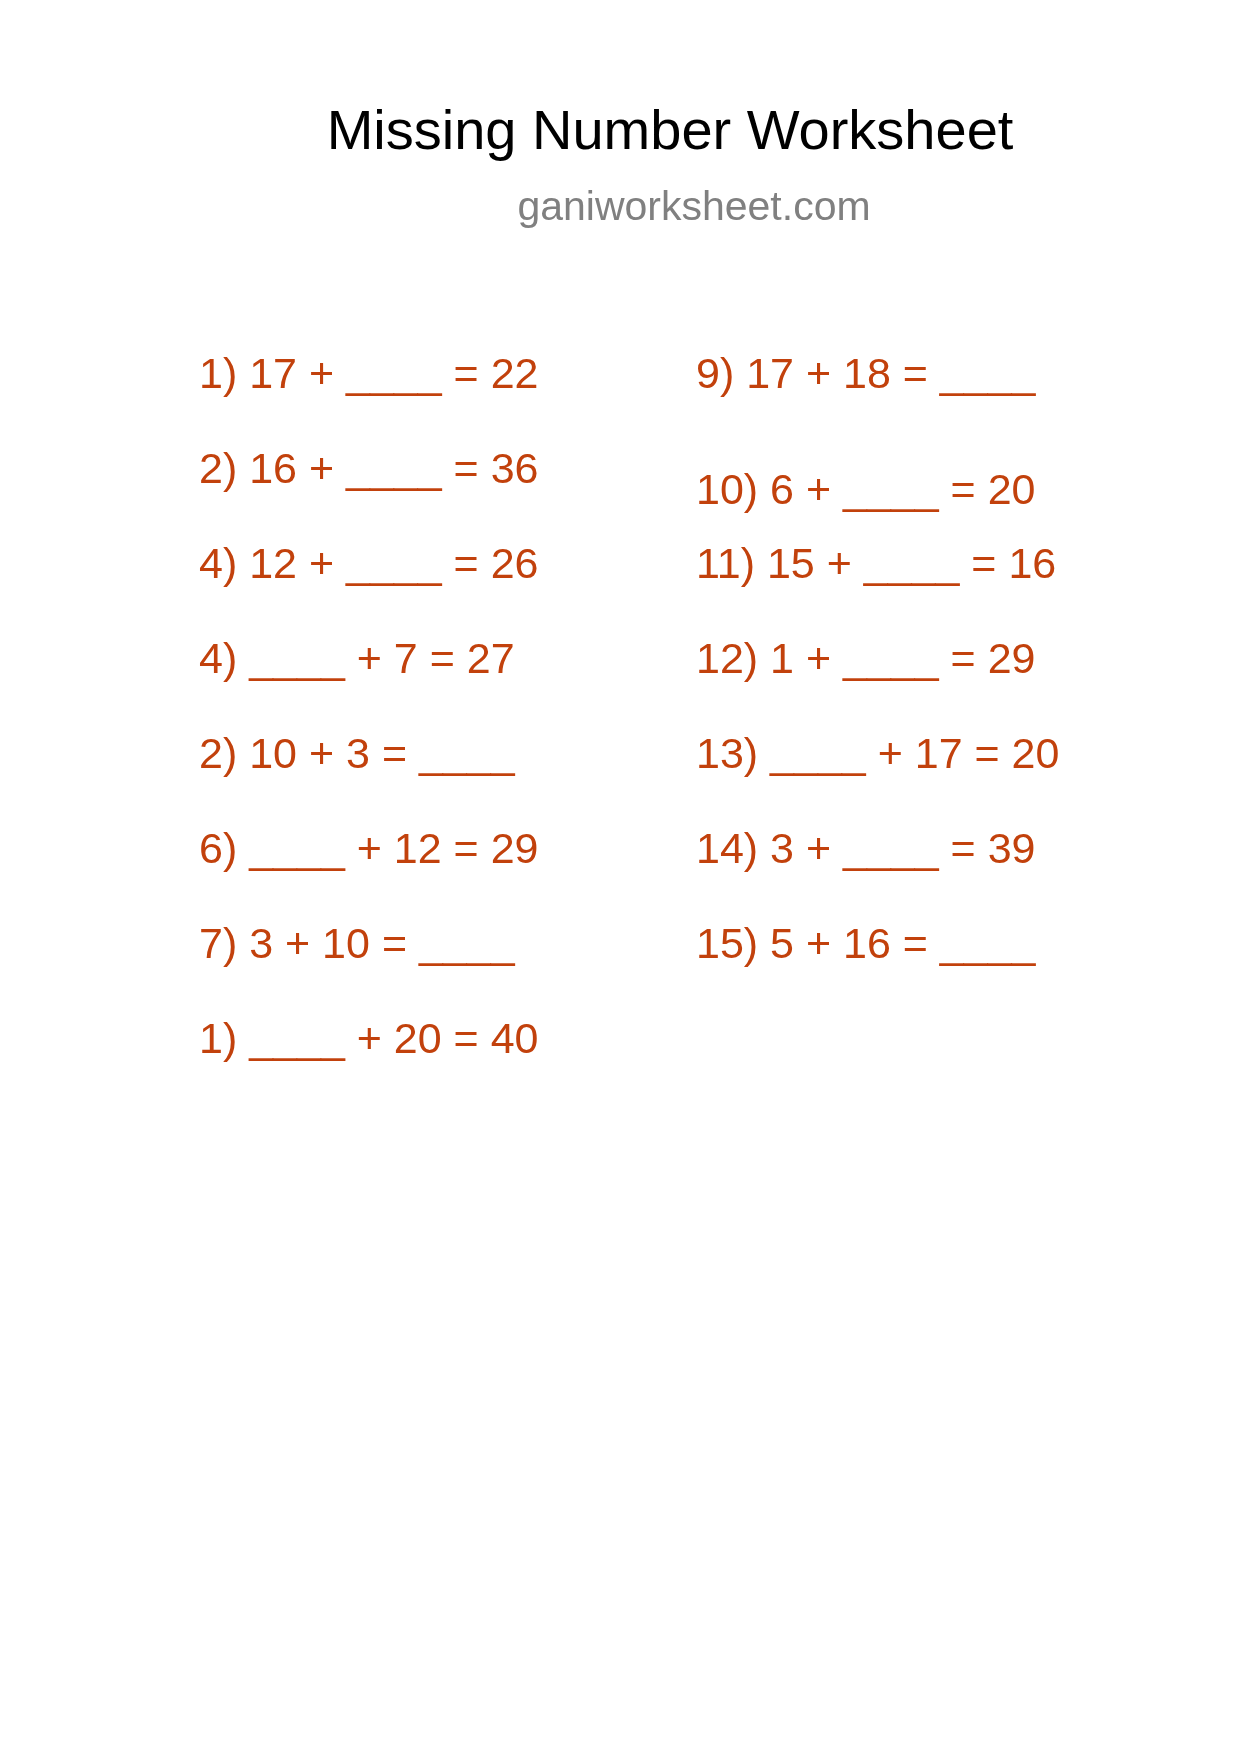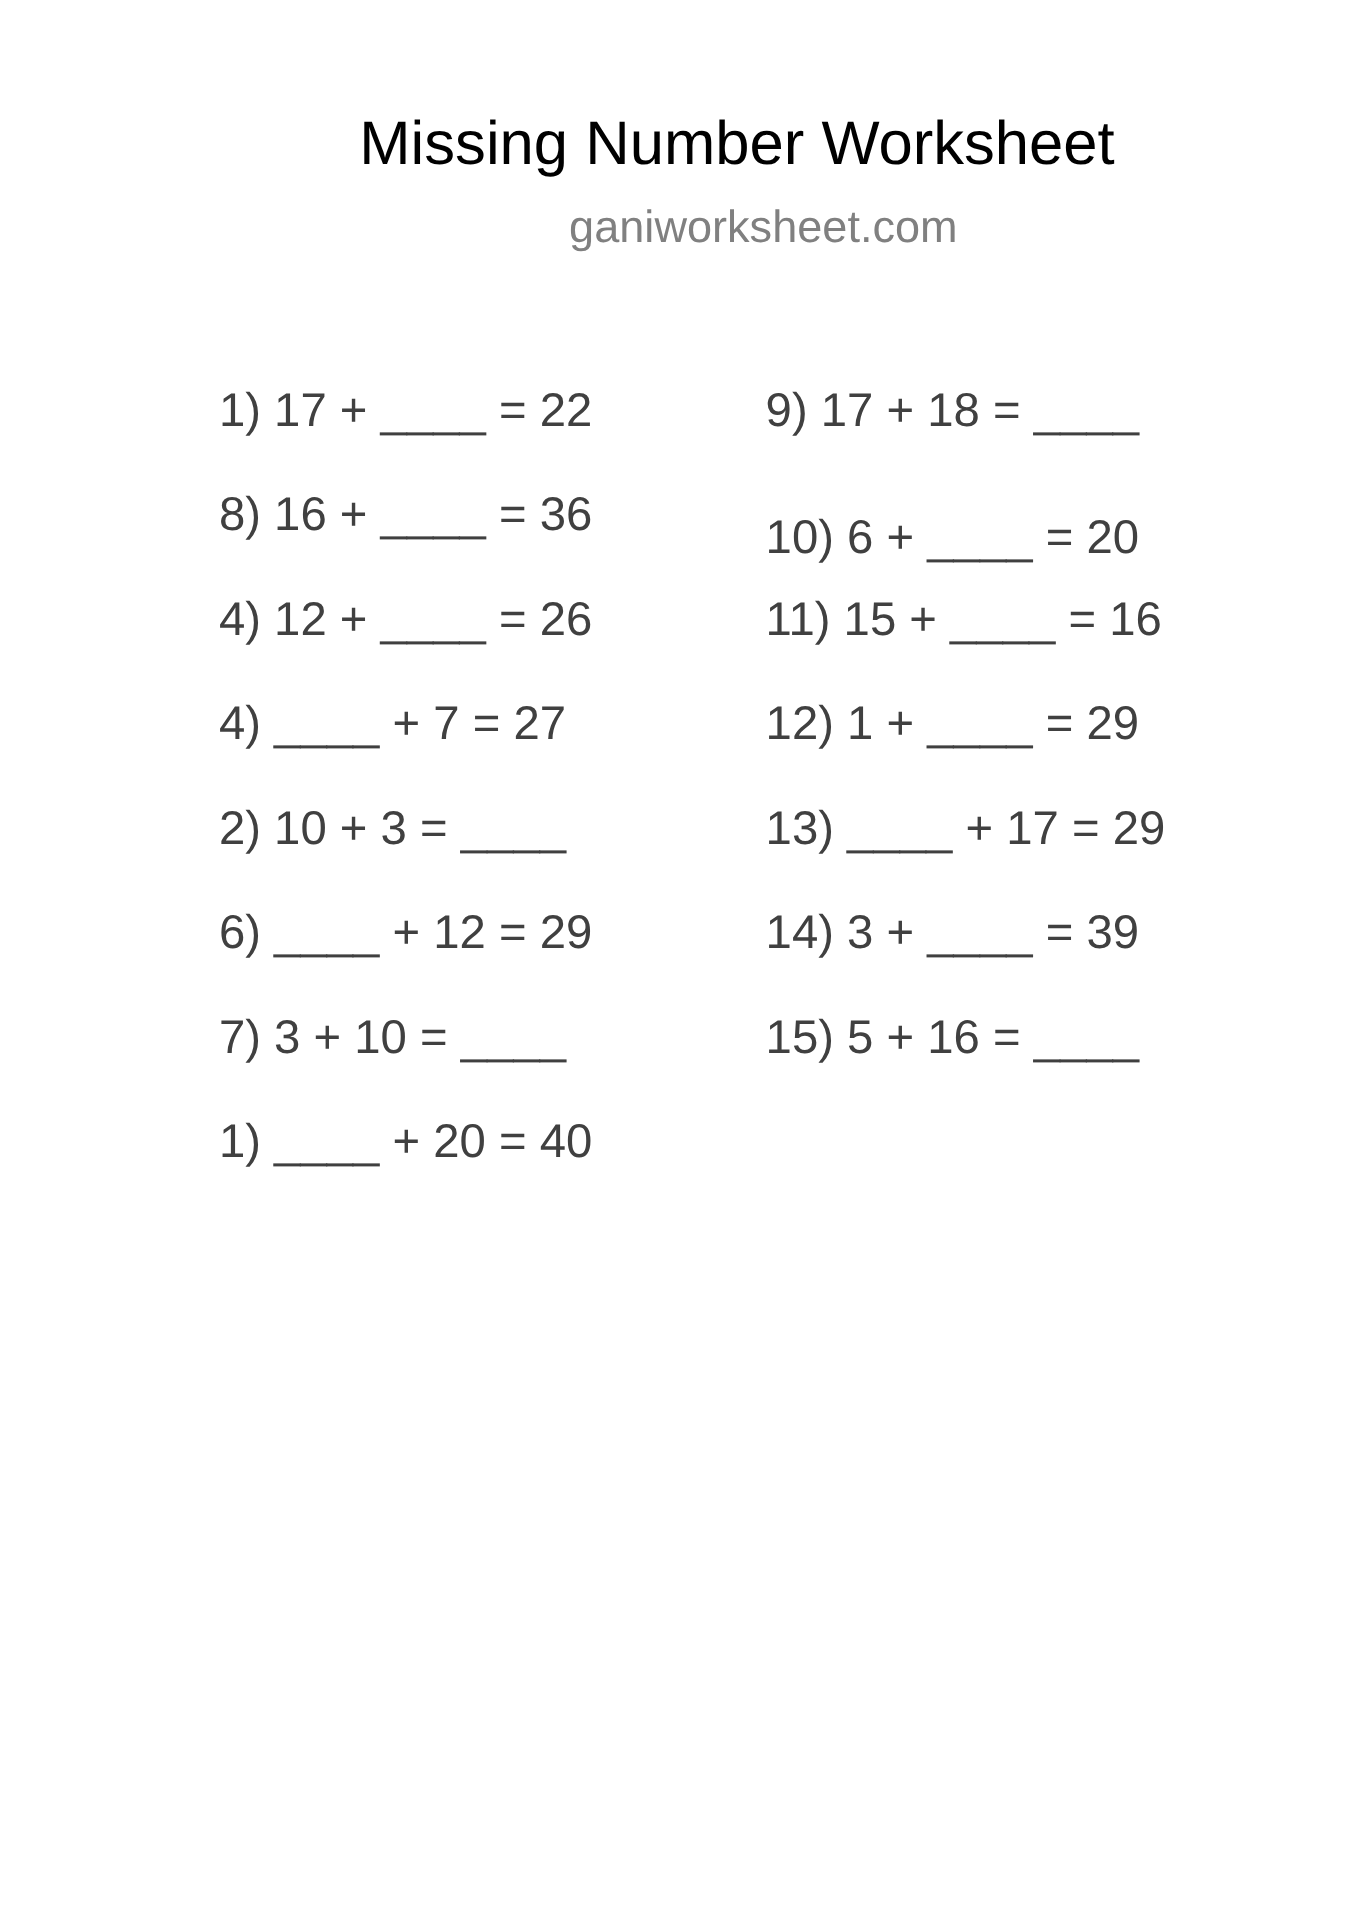--- a/index.html
+++ b/index.html
@@ -36,43 +36,43 @@
       font-size: 41px;
       line-height: 48px;
       color: #808080;
       margin: 0;
     }
     .problem {
       position: absolute;
       font-size: 43px;
       line-height: 50px;
       white-space: pre;
-      color: #404040;
+      color: #c2410c;
     }
     .col-left { left: 199px; }
     .col-right { left: 696px; text-align: center; }
   </style>
 </head>
 <body>
 
 <h1 class="title">Missing Number Worksheet</h1>
 <div class="subtitle">ganiworksheet.com</div>
 
 <div>
   <div class="problem col-left" style="top:348px">1) 17 + ____ = 22</div>
-  <div class="problem col-left" style="top:443px">8) 16 + ____ = 36</div>
+  <div class="problem col-left" style="top:443px">2) 16 + ____ = 36</div>
   <div class="problem col-left" style="top:538px">4) 12 + ____ = 26</div>
   <div class="problem col-left" style="top:633px">4) ____ + 7 = 27</div>
   <div class="problem col-left" style="top:728px">2) 10 + 3 = ____</div>
   <div class="problem col-left" style="top:823px">6) ____ + 12 = 29</div>
   <div class="problem col-left" style="top:918px">7) 3 + 10 = ____</div>
   <div class="problem col-left" style="top:1013px">1) ____ + 20 = 40</div>
 </div>
 
 <div>
   <div class="problem col-right" style="top:348px">9) 17 + 18 = ____</div>
   <div class="problem col-right" style="top:464px">10) 6 + ____ = 20</div>
   <div class="problem col-right" style="top:538px">11) 15 + ____ = 16</div>
   <div class="problem col-right" style="top:633px">12) 1 + ____ = 29</div>
-  <div class="problem col-right" style="top:728px">13) ____ + 17 = 29</div>
+  <div class="problem col-right" style="top:728px">13) ____ + 17 = 20</div>
   <div class="problem col-right" style="top:823px">14) 3 + ____ = 39</div>
   <div class="problem col-right" style="top:918px">15) 5 + 16 = ____</div>
 </div>
 
 </body></html>

